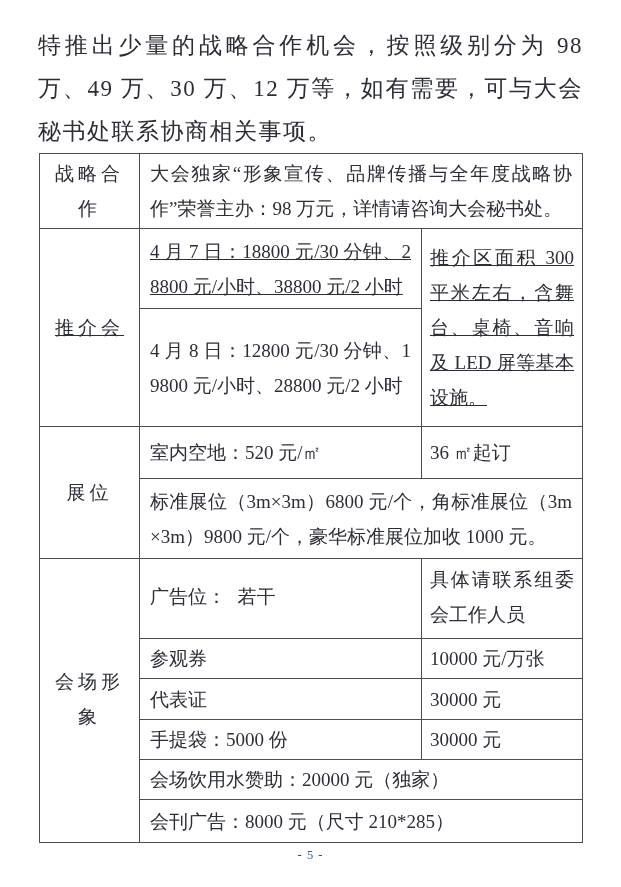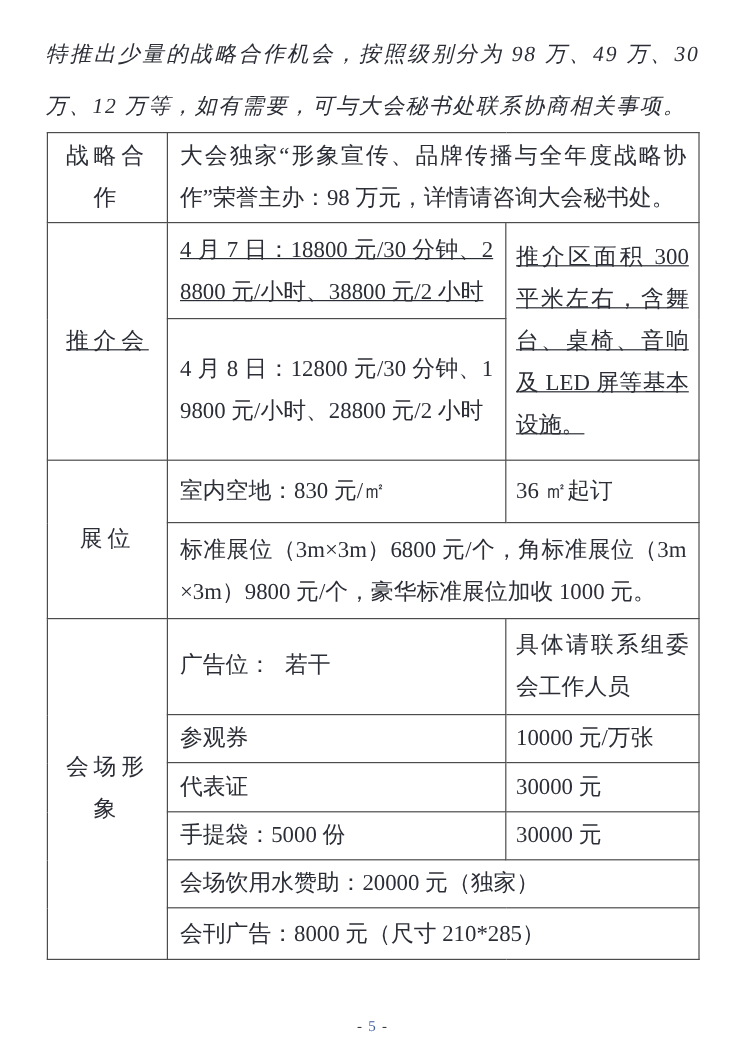--- a/index.html
+++ b/index.html
@@ -13,25 +13,24 @@
     position: relative;
     font-family: "Liberation Serif", "DejaVu Serif", serif;
     color: #2b2e36;
     overflow: hidden;
   }
   .page {
     padding: 24px 38px 0 38px;
   }
   .intro {
     margin: 0;
-    font-size: 18px;
+    font-size: 23px;
     line-height: 43px;
     text-align: justify;
     letter-spacing: 1.5px;
-    font-style: italic;
   }
   .heading {
     margin: 0;
     font-size: 17px;
     line-height: 34px;
     text-indent: 48px;
     letter-spacing: 2px;
   }
   table.fee-table {
     border-collapse: collapse;
@@ -107,21 +106,21 @@
         <td class="hcell" rowspan="2">推介会</td>
         <td class="content">4 月 7 日：18800 元/30 分钟、28800 元/小时、38800 元/2 小时</td>
         <td class="content note" rowspan="2">推介区面积 300 平米左右，含舞台、桌椅、音响及 LED 屏等基本设施。</td>
       </tr>
       <tr class="r2b">
         <td class="content">4 月 8 日：12800 元/30 分钟、19800 元/小时、28800 元/2 小时</td>
       </tr>
 
       <tr class="r3a">
         <td class="hcell" rowspan="2">展位</td>
-        <td class="content">室内空地：830 元/㎡</td>
+        <td class="content">室内空地：520 元/㎡</td>
         <td class="content note">36 ㎡起订</td>
       </tr>
       <tr class="r3b">
         <td class="content" colspan="2">标准展位（3m×3m）6800 元/个，角标准展位（3m×3m）9800 元/个，豪华标准展位加收 1000 元。</td>
       </tr>
 
       <tr class="r4a">
         <td class="hcell" rowspan="6">会场形象</td>
         <td class="content">广告位： 若干</td>
         <td class="content note">具体请联系组委会工作人员</td>

